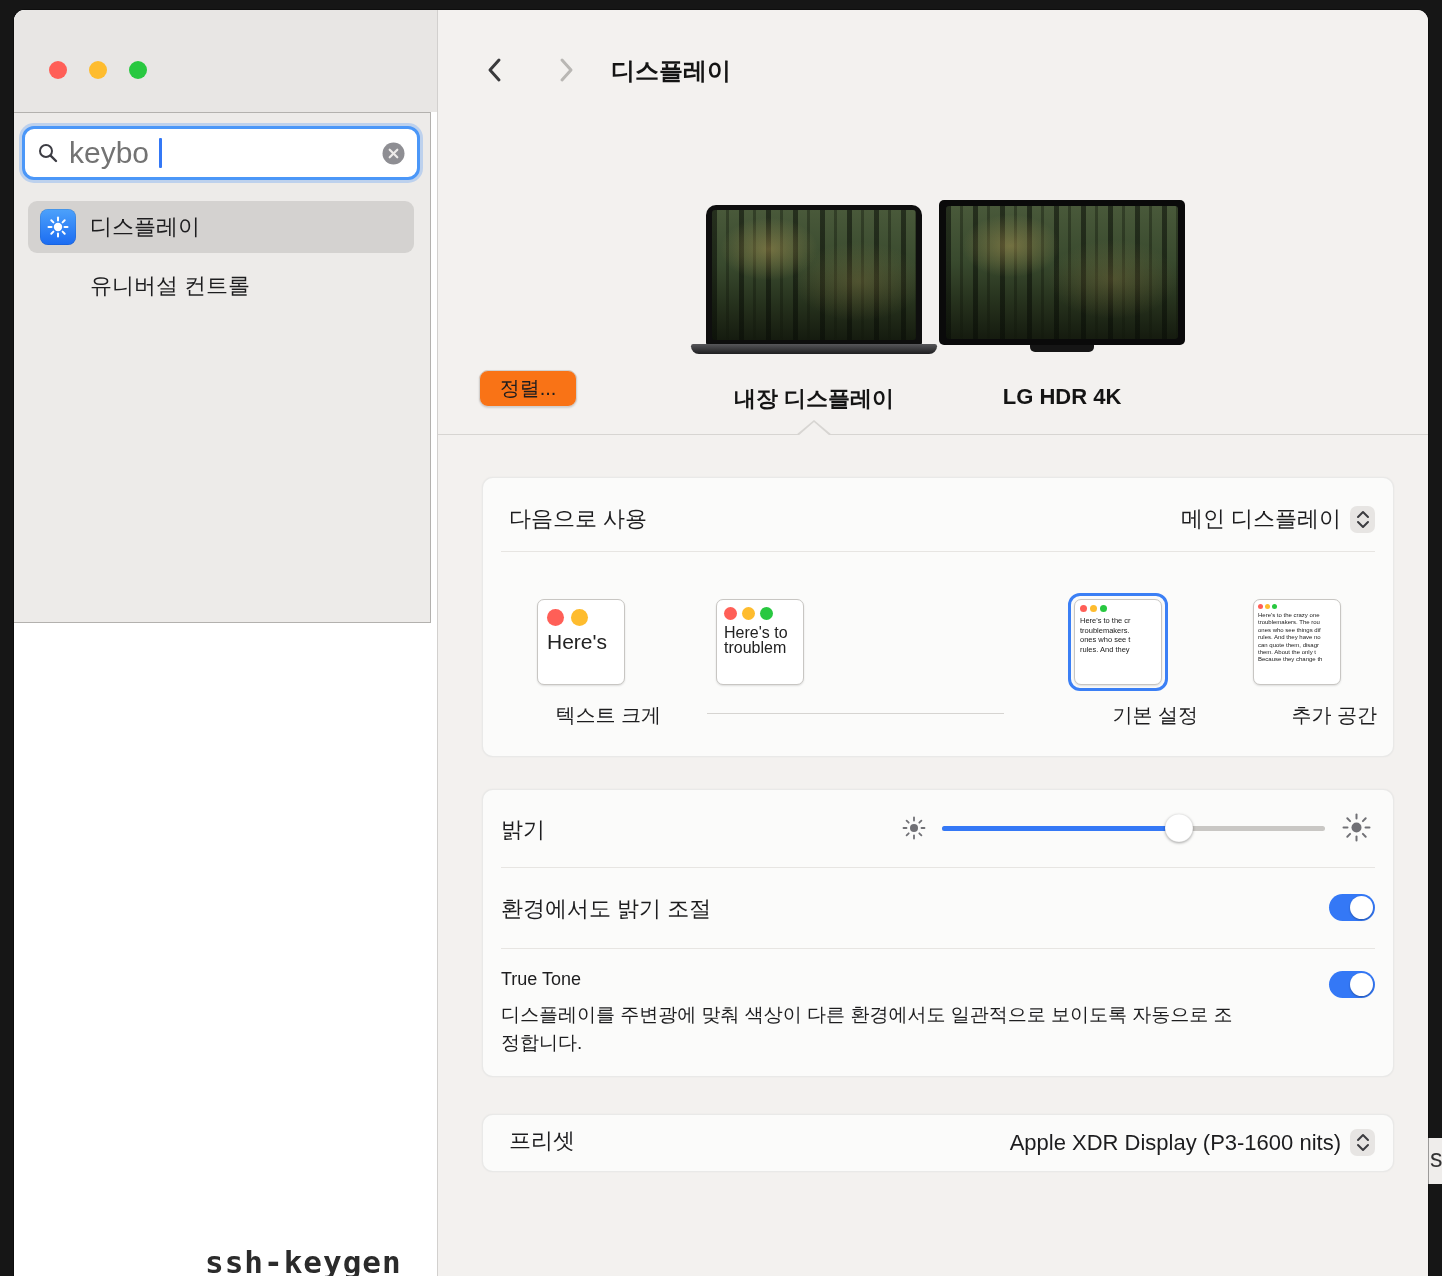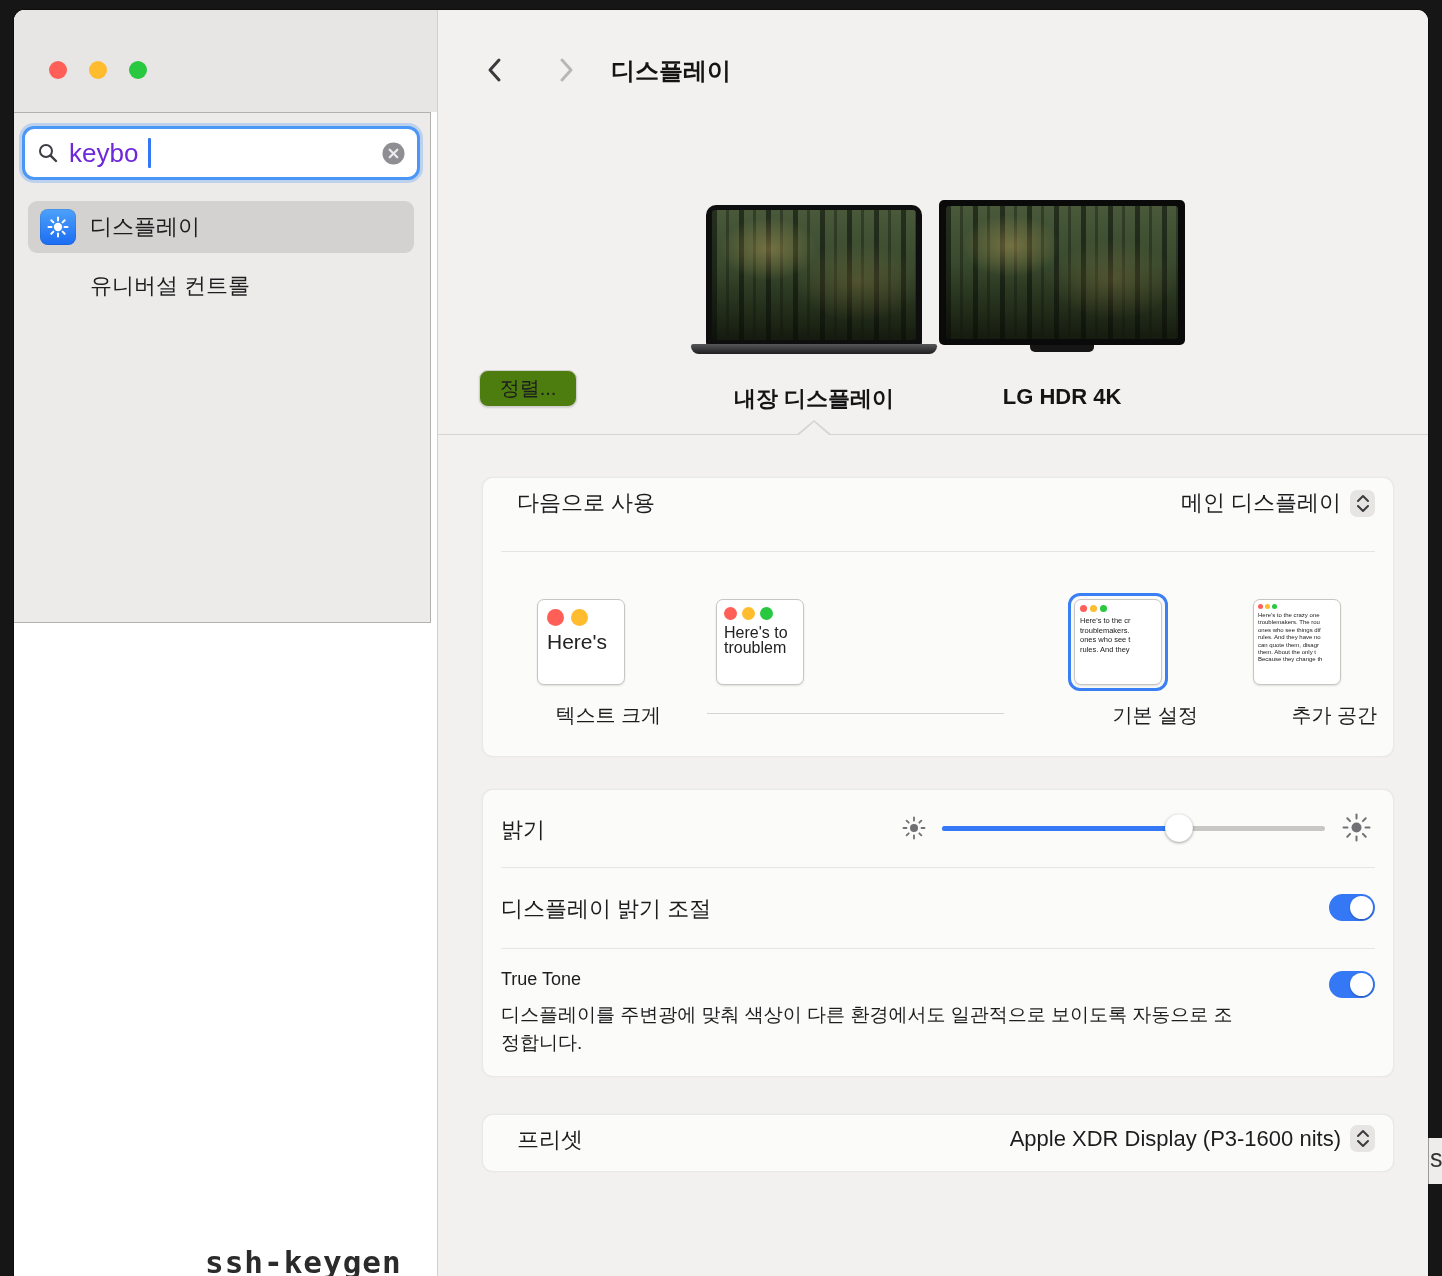--- a/index.html
+++ b/index.html
@@ -23,21 +23,21 @@
   .chrome{position:absolute;left:0;top:0;width:100%;height:102px;background:#e8e6e4}
   .traffic{position:absolute;left:35px;top:51px;display:flex;gap:22px}
   .dot{width:18px;height:18px;border-radius:50%}
   .dot.red{background:#ff5f57}.dot.yellow{background:#febc2e}.dot.green{background:#28c840}
 
   .search-panel{position:absolute;left:0;top:102px;width:417px;height:511px;background:#edebe9;
                 border:1px solid #b3b1ae;border-left:none}
   .search-field{position:absolute;left:8px;top:13px;width:398px;height:54px;background:#fff;
                 border:3px solid #4b97f8;border-radius:12px;box-shadow:0 0 0 3px rgba(99,160,245,.35);
                 display:flex;align-items:center;padding:0 12px;gap:10px}
-  .search-text{font-size:26px;color:#6d28d9}
+  .search-text{font-size:30px;color:#737373}
   .caret{width:3px;height:30px;background:#3478f6;border-radius:1px}
   .clear-btn{margin-left:auto;width:23px;height:23px;border:none;background:none;display:flex;cursor:pointer}
 
   .result{position:absolute;left:14px;width:386px;display:flex;align-items:center;font-size:22px}
   .result.sel{top:88px;height:52px;background:#d4d2d0;border-radius:9px;gap:14px;padding-left:12px}
   .result.plain{top:148px;height:50px;padding-left:62px}
   .result-icon{width:36px;height:36px;border-radius:8px;background:linear-gradient(180deg,#4da2fb,#1b6cf2);
                display:flex;align-items:center;justify-content:center;box-shadow:inset 0 0 0 .5px rgba(0,0,0,.15)}
 
   
@@ -55,34 +55,34 @@
              border-radius:5px;padding:6px 7px}
   .lg-stand{position:absolute;left:592px;top:335px;width:64px;height:7px;background:#151515;border-radius:0 0 5px 5px}
   .forest{width:100%;height:100%;border-radius:3px;
     background:
       radial-gradient(ellipse 70px 45px at 28% 30%, rgba(216,178,96,.35), transparent 70%),
       radial-gradient(ellipse 90px 55px at 72% 55%, rgba(190,152,82,.22), transparent 72%),
       repeating-linear-gradient(90deg, rgba(8,12,6,.55) 0 5px, rgba(0,0,0,0) 5px 14px,
                                 rgba(18,24,12,.4) 14px 17px, rgba(0,0,0,0) 17px 27px),
       linear-gradient(180deg,#49593a 0%,#394a2e 42%,#25301c 74%,#151b0f 100%)}
   .disp-label{position:absolute;top:374px;font-size:22px;font-weight:700;text-align:center;color:#141414}
-  .arrange-btn{position:absolute;left:41px;top:360px;width:98px;height:37px;background:#4d7c0f;
+  .arrange-btn{position:absolute;left:41px;top:360px;width:98px;height:37px;background:#f97316;
                border:1px solid #d2d0ce;border-radius:9px;box-shadow:0 1px 2px rgba(0,0,0,.14);
                font-size:20px;color:#1d1d1f;font-family:inherit;cursor:pointer}
   .hsep{position:absolute;left:0;right:0;top:424px;height:1px;background:#d7d5d2}
   .notch-outline{position:absolute;left:358px;top:410px;width:0;height:0;
                  border-left:18px solid transparent;border-right:18px solid transparent;border-bottom:15px solid #d7d5d2}
   .notch-fill{position:absolute;left:360px;top:412px;width:0;height:0;
               border-left:16px solid transparent;border-right:16px solid transparent;border-bottom:14px solid #f3f1ef}
 
   
   .card{position:absolute;left:44px;width:912px;background:#fbfbfa;border:1px solid rgba(0,0,0,.07);
         border-radius:11px;box-shadow:0 0 2px rgba(0,0,0,.05)}
   .card-sep{position:absolute;left:18px;right:18px;height:1px;background:#e7e5e2}
-  .setting-row{position:absolute;left:16px;right:0;display:flex;align-items:flex-start;padding:10px 18px}
+  .setting-row{position:absolute;left:8px;right:0;display:flex;align-items:flex-end;padding:17px 18px}
   .row-label{font-size:22px;color:#1d1d1f}
   .row-value{margin-left:auto;display:flex;align-items:center;gap:9px;font-size:22px;color:#1d1d1f}
   .stepper{width:25px;height:27px;background:#e7e5e3;border-radius:7px;border:none;display:flex;
            align-items:center;justify-content:center;cursor:pointer}
 
   
   .thumb{position:absolute;top:121px;width:88px;height:86px;background:#fff;border:1px solid #c8c6c3;
          border-radius:7px;box-shadow:0 1px 2px rgba(0,0,0,.12);overflow:hidden;cursor:pointer}
   .ring{position:absolute;left:585px;top:115px;width:100px;height:98px;border:3px solid #3b7ff5;border-radius:12px}
   .dots{display:flex}
@@ -305,21 +305,21 @@
               <line x1="24.5" y1="15.5" x2="28.5" y2="15.5"></line>
             <line x1="6.3" y1="6.3" x2="9.1" y2="9.1"></line>
               <line x1="21.9" y1="21.9" x2="24.7" y2="24.7"></line>
             <line x1="24.7" y1="6.3" x2="21.9" y2="9.1"></line>
               <line x1="9.1" y1="21.9" x2="6.3" y2="24.7"></line>
           </g>
         </svg>
 
         <div class="card-sep" style="top:77px"></div>
 
-        <span class="row-label abs" style="left:18px;top:104px">디스플레이 밝기 조절</span>
+        <span class="row-label abs" style="left:18px;top:104px">환경에서도 밝기 조절</span>
         <div class="toggle" style="top:104px">
           <span class="knob"></span>
         </div>
 
         <div class="card-sep" style="top:158px"></div>
 
         <span class="tt-title">True Tone</span>
         <p class="tt-desc">디스플레이를 주변광에 맞춰 색상이 다른 환경에서도 일관적으로 보이도록 자동으로 조정합니다.</p>
         <div class="toggle" style="top:181px">
           <span class="knob"></span>

